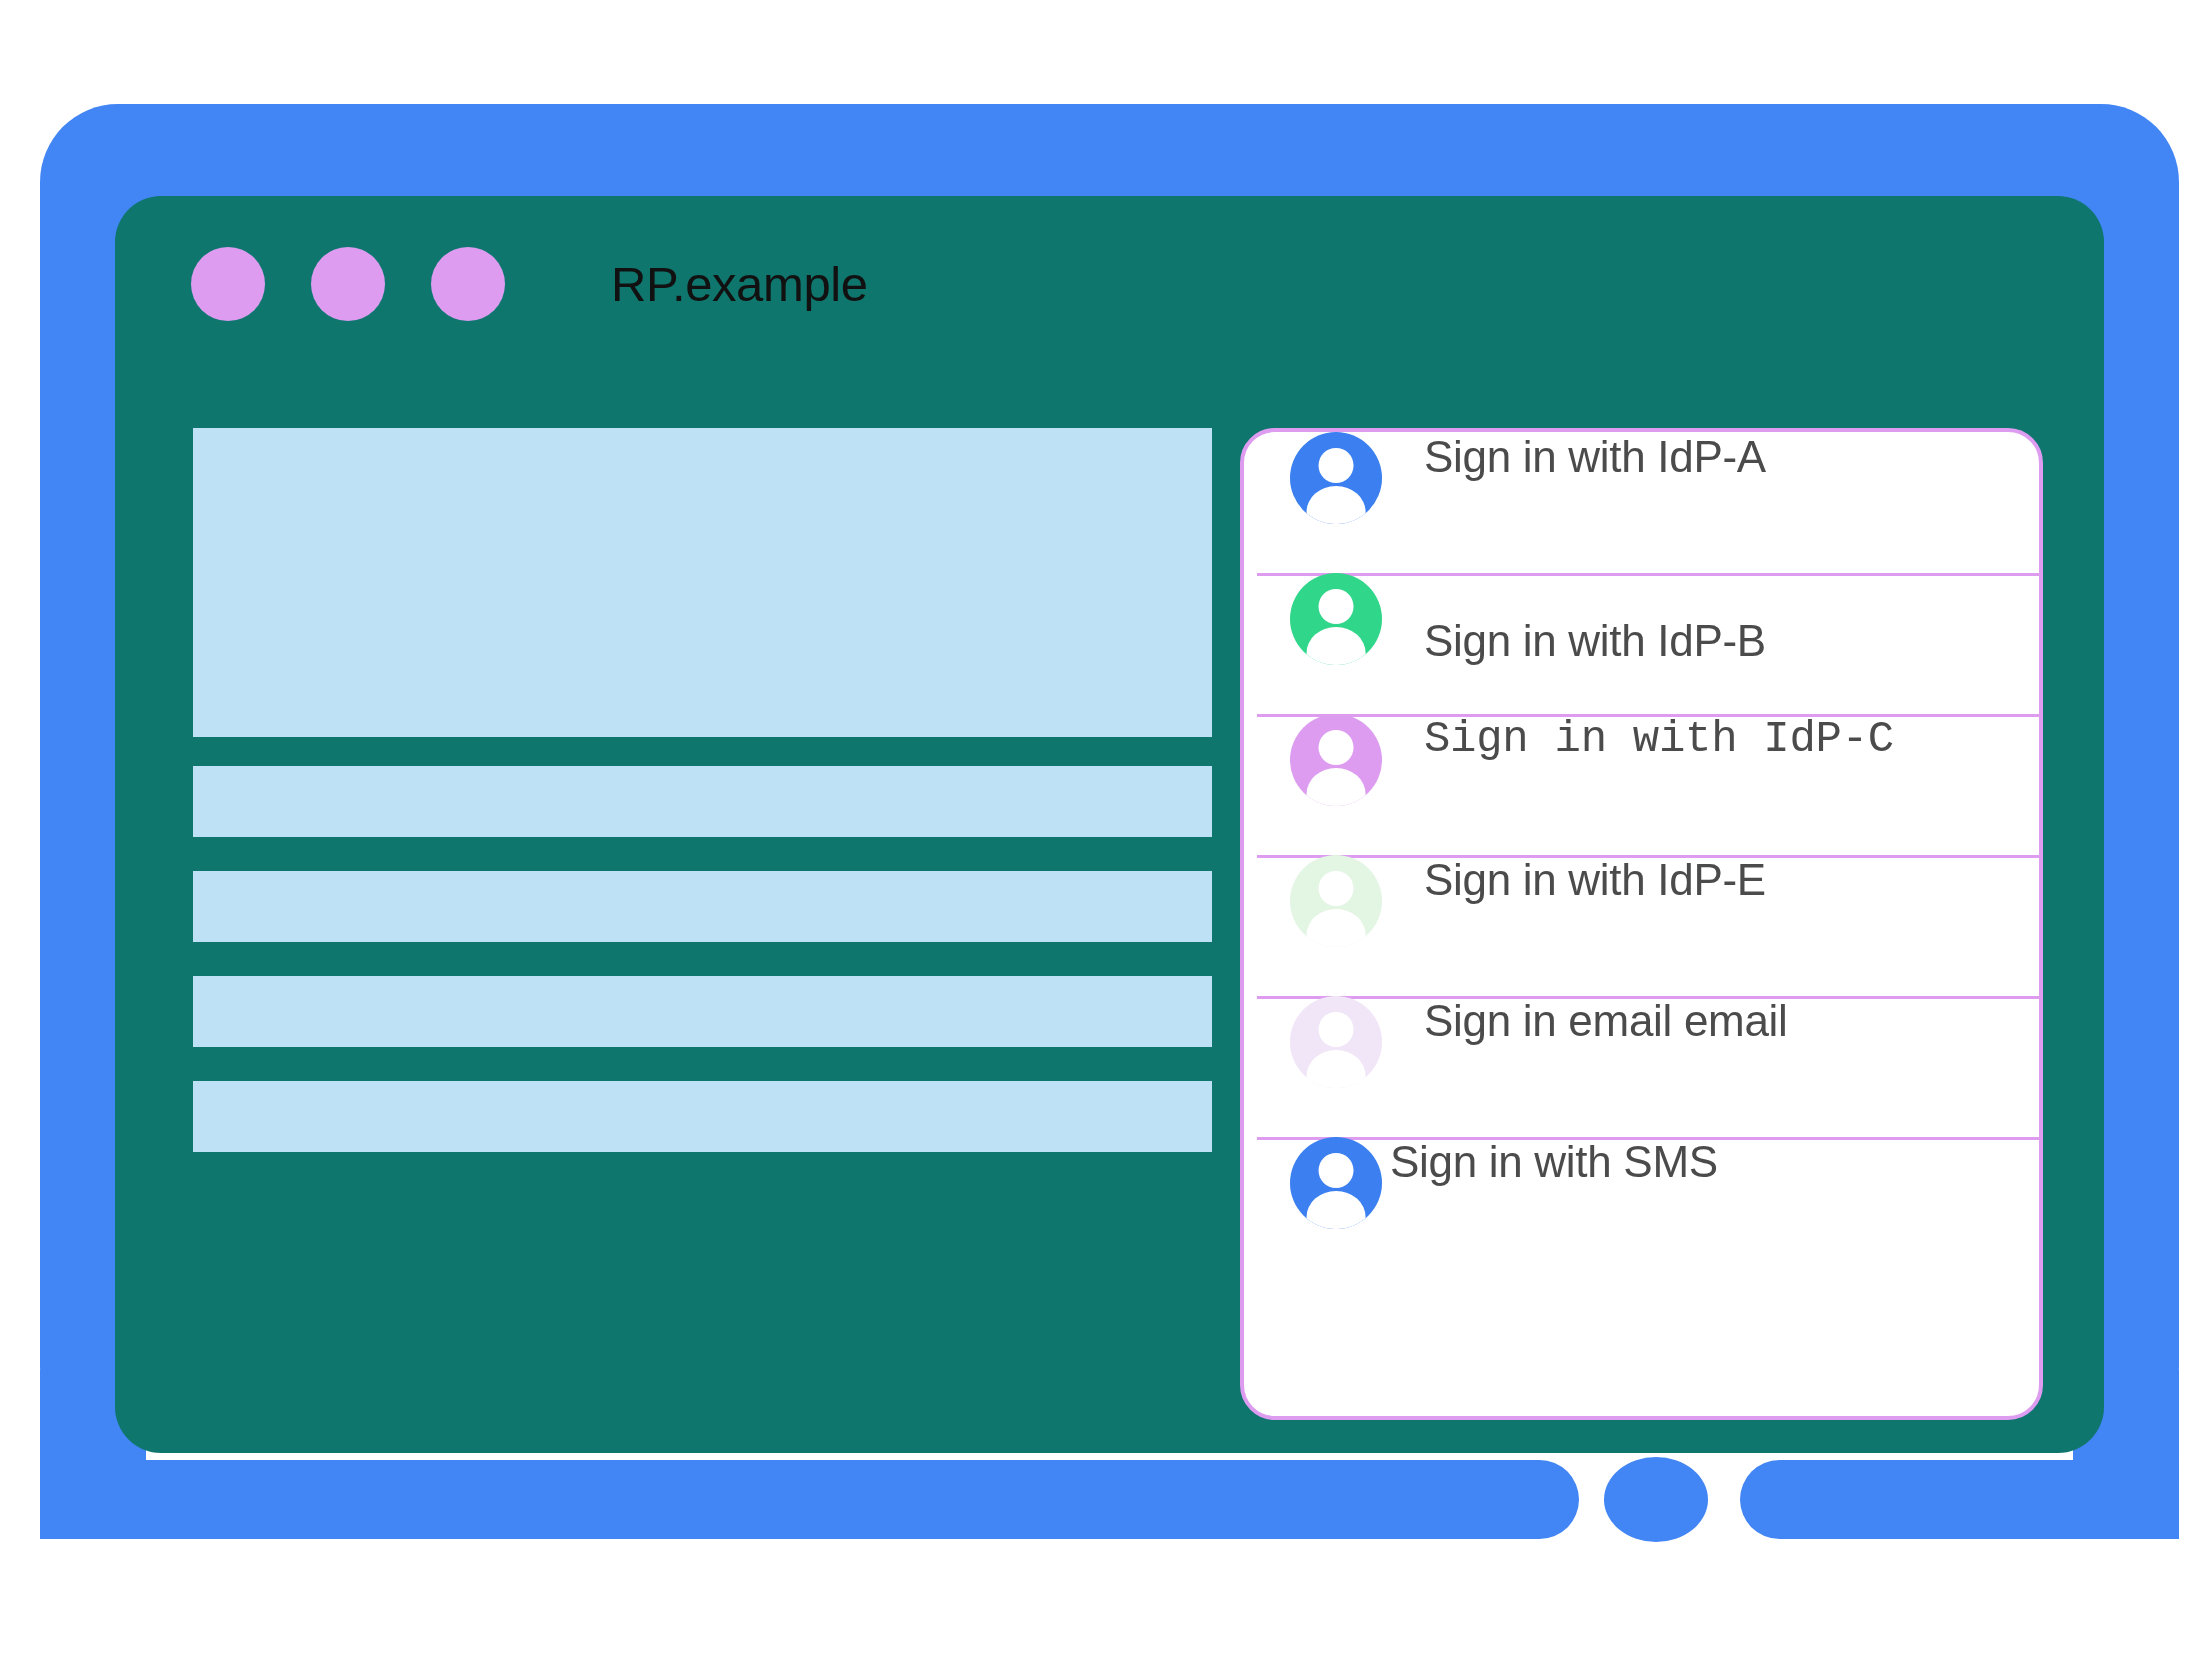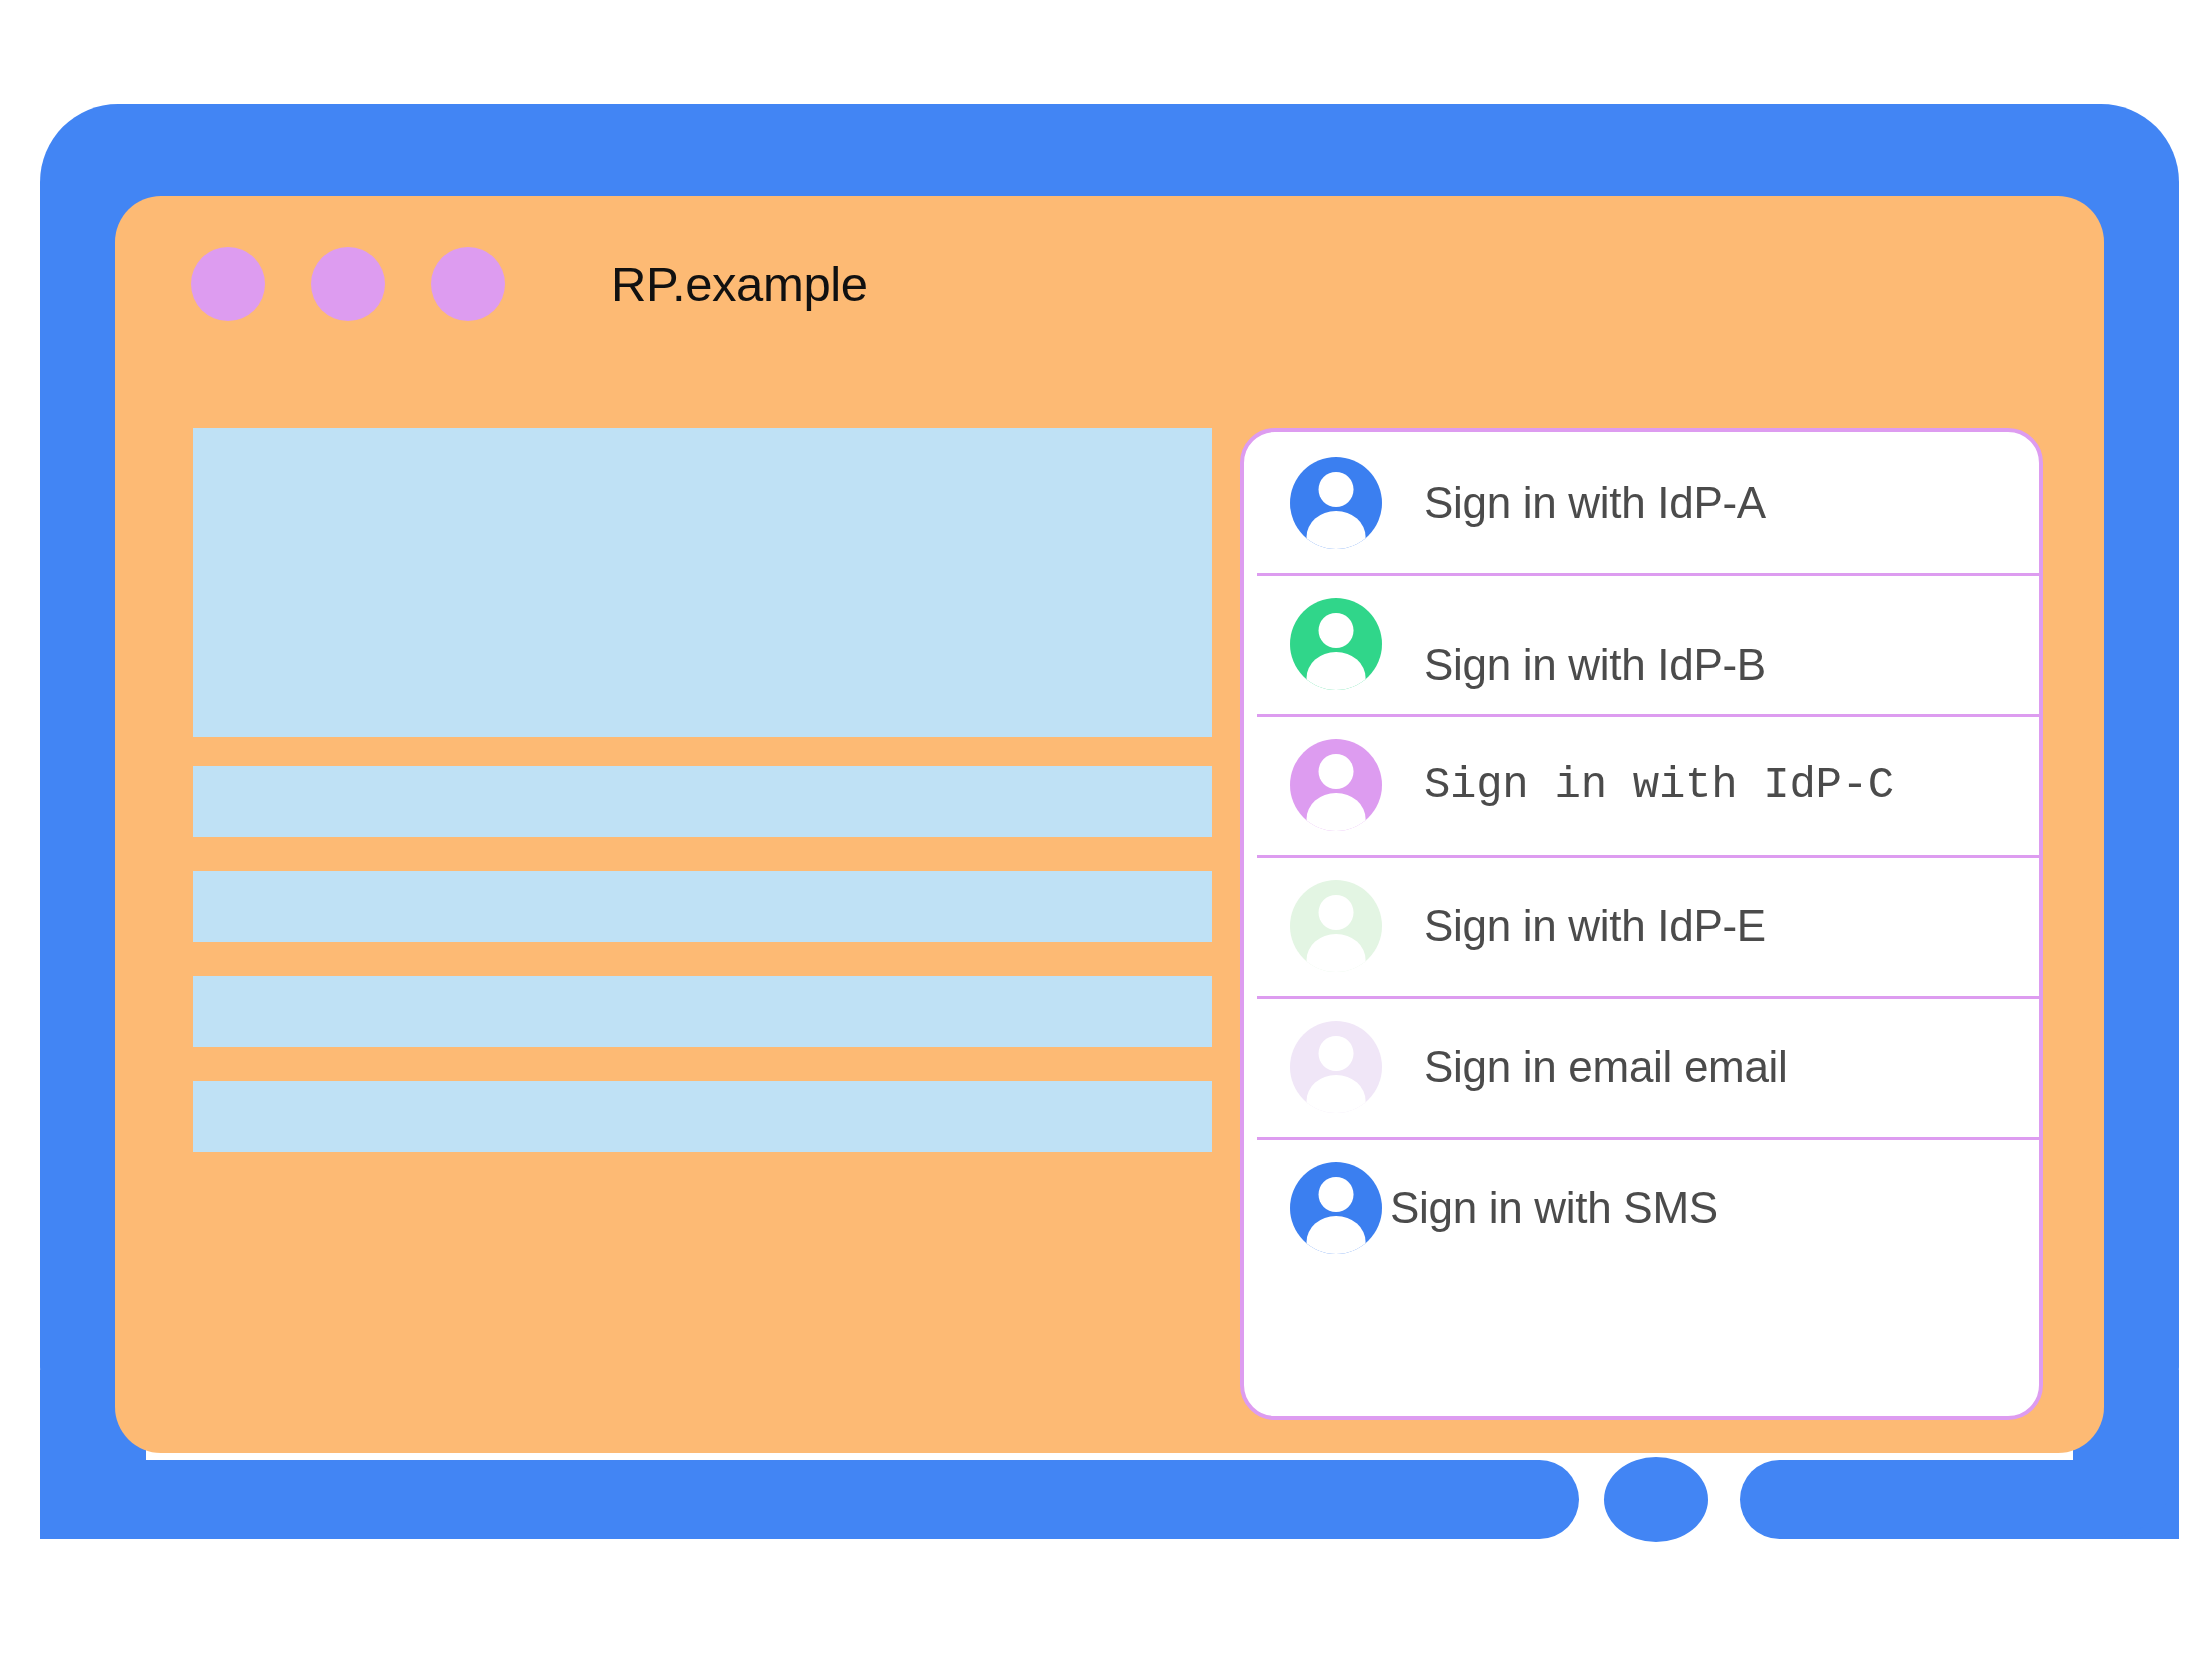--- a/index.html
+++ b/index.html
@@ -31,21 +31,21 @@
     background: #4285f4;
     border-radius: 78px;
     box-sizing: border-box;
   }
   .device-screen {
     position: absolute;
     left: 115px;
     top: 196px;
     width: 1989px;
     height: 1257px;
-    background: #fdba74;
+    background: #0f766e;
     border-radius: 46px;
     box-sizing: border-box;
     overflow: hidden;
     padding-left: 25px;
   }
 
   
   .chin-left {
     position: absolute;
     left: 40px;
@@ -144,21 +144,20 @@
     width: 803px;
     height: 992px;
     background: #ffffff;
     border: 4.4px solid #dd9cf0;
     border-radius: 35px;
     box-sizing: border-box;
     overflow: hidden;
   }
   .chooser-row {
     display: flex;
-    align-items: center;
     height: 141px;
     padding-left: 46px;
     box-sizing: border-box;
     position: relative;
     background: transparent;
   }
   .chooser-row + .chooser-row::before {
     content: "";
     position: absolute;
     left: 13.2px;

